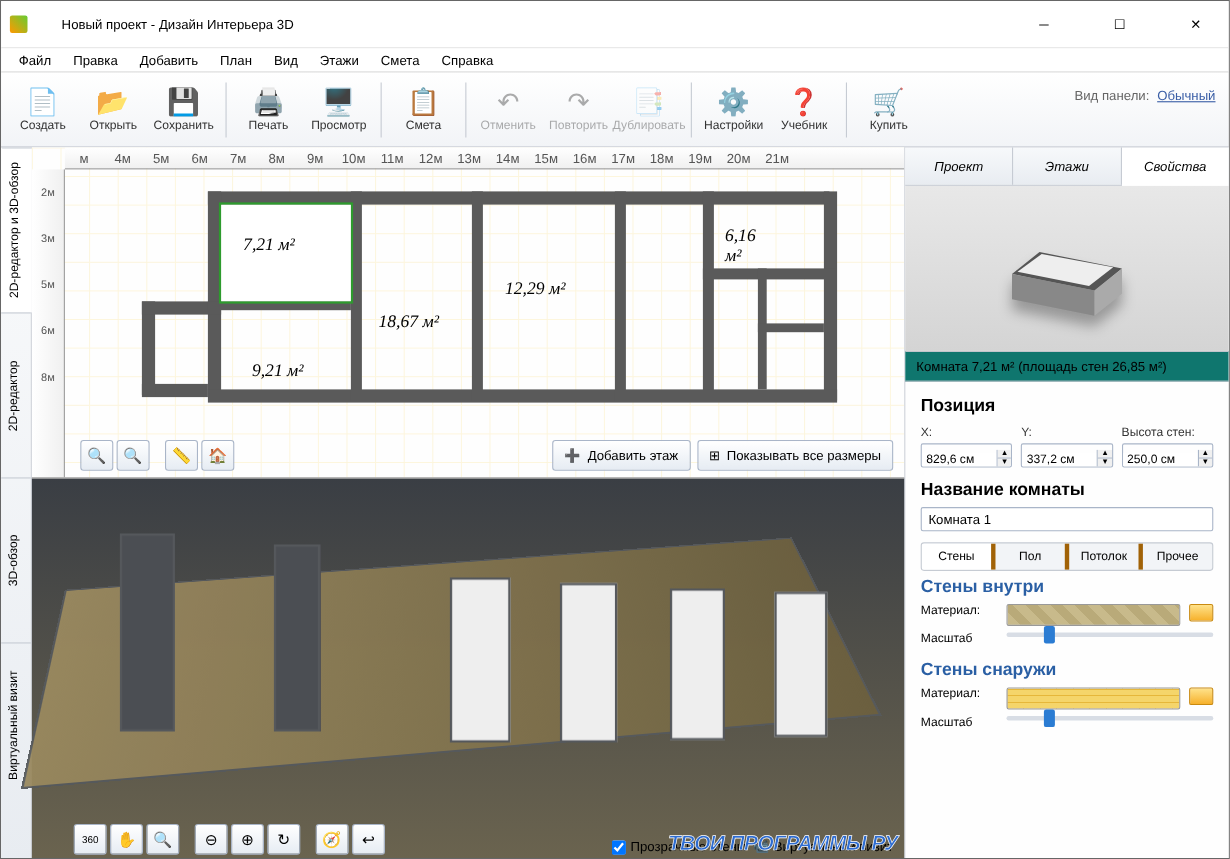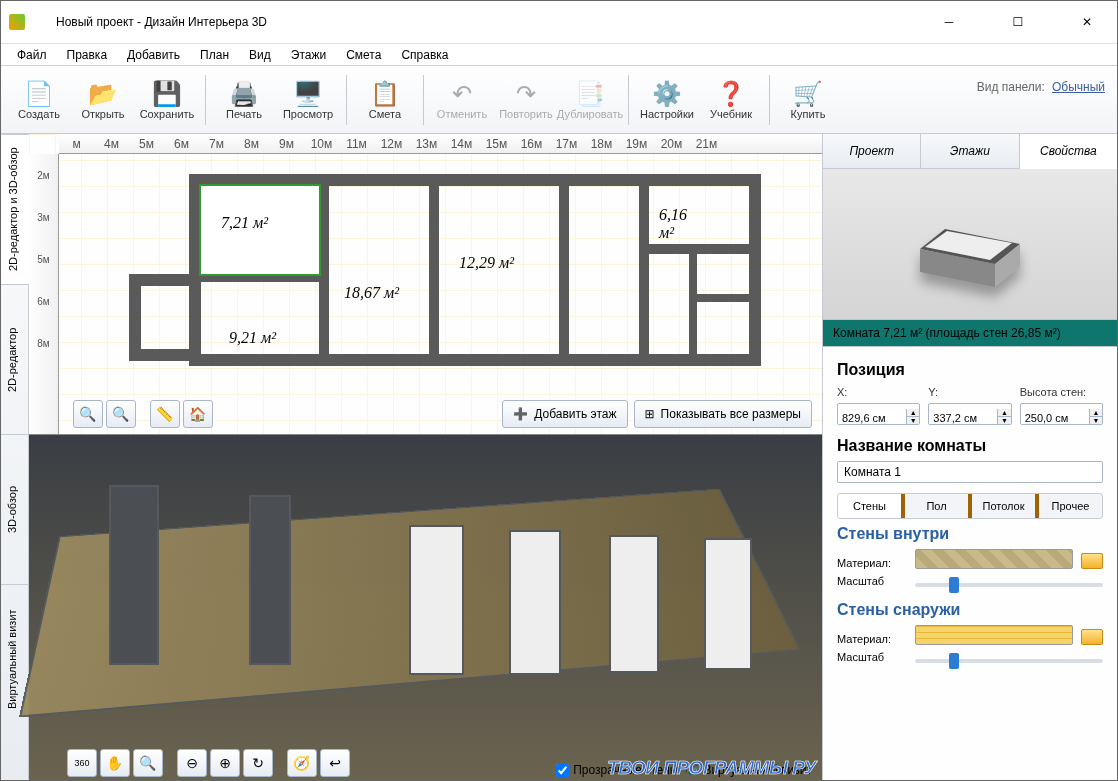--- a/index.html
+++ b/index.html
@@ -59,21 +59,21 @@
 .spinbox{display:flex;border:1px solid #a9b5c8;border-radius:2px;overflow:hidden;height:22px;align-items:flex-end;}
 .spinbox input{border:none;width:100%;padding:0 4px;font-size:11px;outline:none;}
 .spinbox .arrows{width:16px;display:flex;flex-direction:column;border-left:1px solid #a9b5c8;}
 .spinbox .arrows span{flex:1;font-size:7px;display:flex;align-items:center;justify-content:center;background:#f0f0f0;cursor:pointer;}
 .spinbox .arrows span:first-child{border-bottom:1px solid #a9b5c8;}
 .txtinput{width:100%;border:1px solid #a9b5c8;border-radius:2px;height:22px;padding:0 6px;}
 .subtabs{display:flex;border:1px solid #c6cbd3;border-radius:3px;overflow:hidden;background:#f2f4f7;margin:10px 0 4px;}
 .subtab{flex:1;text-align:center;padding:6px 0;cursor:pointer;border-right:4px solid #a16207;font-size:11px;}
 .subtab:last-child{border-right:none;}
 .subtab.active{background:#fff;}
-.mat-row{display:flex;align-items:flex-end;gap:8px;margin:6px 0;}
+.mat-row{display:flex;align-items:flex-start;gap:8px;margin:6px 0;}
 .mat-row .k{width:70px;font-size:11px;}
 .swatch{flex:1;height:20px;border:1px solid #999;border-radius:2px;}
 .slider{flex:1;height:4px;background:#d8dde5;border-radius:2px;position:relative;}
 .slider .thumb{position:absolute;top:-6px;width:10px;height:16px;background:#2b7cd3;border-radius:2px;}
 .watermark{position:absolute;right:6px;bottom:6px;font-family:Arial;font-size:19px;font-weight:bold;font-style:italic;color:#2d6cd1;-webkit-text-stroke:.6px #fff;letter-spacing:-.5px;pointer-events:none;}
 .folder-ic{width:22px;height:16px;background:linear-gradient(#ffe28a,#f6b12c);border:1px solid #c98a10;border-radius:2px;cursor:pointer;}
 </style>
 </head>
 <body>
 

